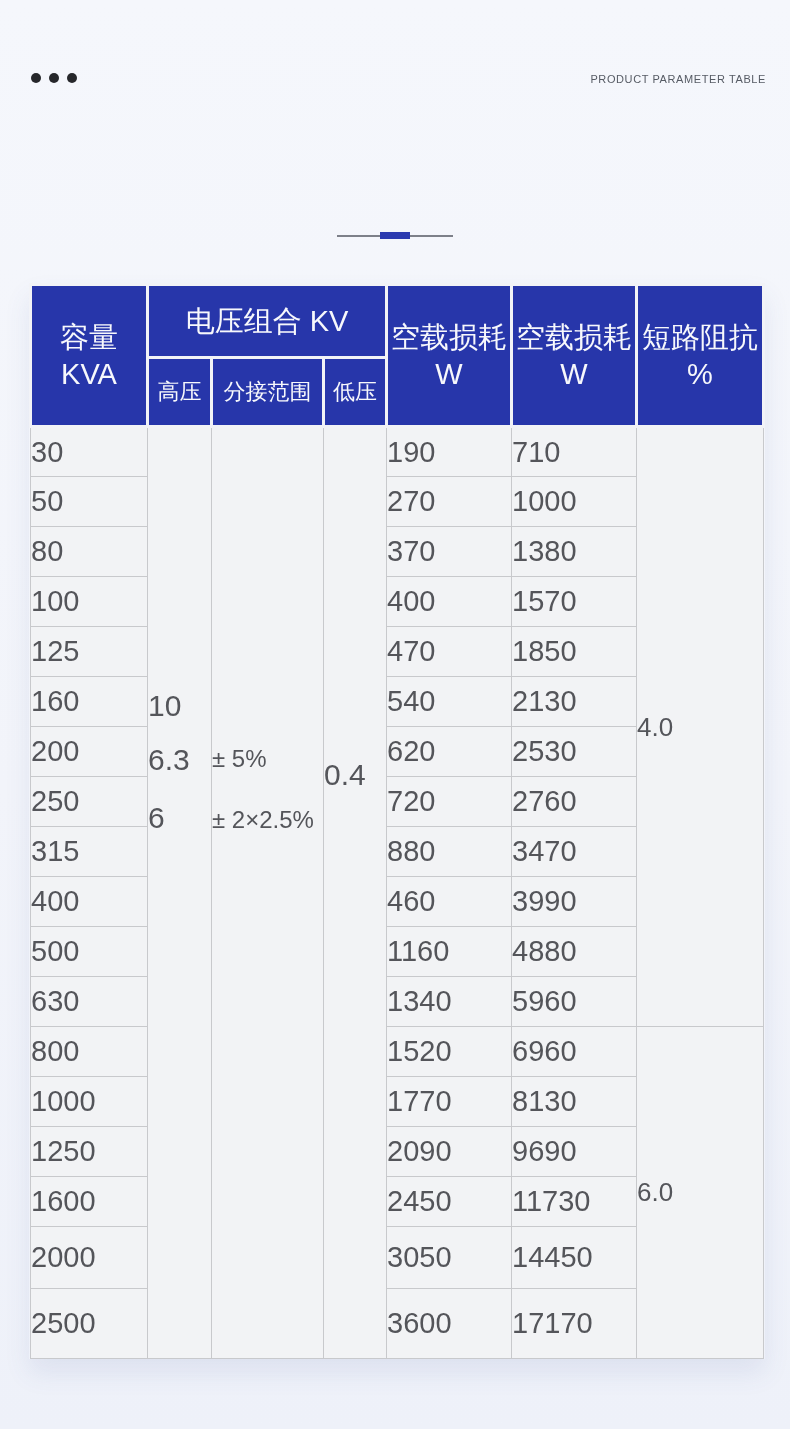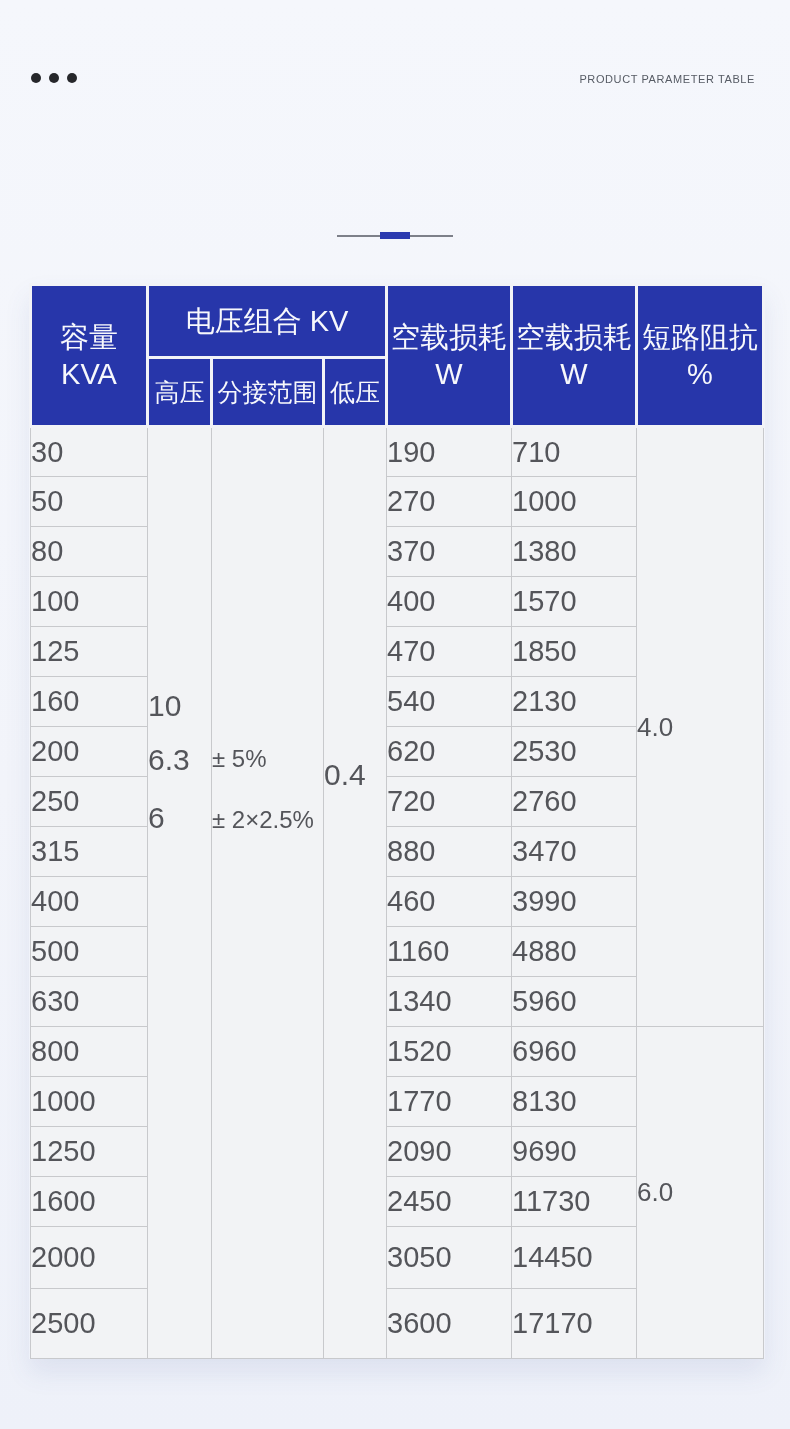--- a/index.html
+++ b/index.html
@@ -6,21 +6,21 @@
   .page {
     position:relative; width:790px; height:1429px; overflow:hidden;
     background:linear-gradient(180deg,#f5f7fc 0%,#f2f4fa 55%,#eef1f9 100%);
     font-family:"Liberation Sans",sans-serif;
   }
 
   
   .dots { position:absolute; left:31px; top:73px; display:flex; gap:8px; }
   .dot { width:10px; height:10px; border-radius:50%; background:#26272b; }
   .eyebrow {
-    position:absolute; right:35px; top:73px;
+    position:absolute; right:24px; top:73px;
     font-size:11px; letter-spacing:.6px; color:#565b64;
   }
 
   
   .title {
     position:absolute; left:0; right:0; top:114px; text-align:center;
     font-size:66px; line-height:84px; font-weight:700; color:#2e3137;
     letter-spacing:5px; -webkit-text-stroke:2.4px #2e3137;
   }
 
@@ -35,21 +35,21 @@
     border-collapse:collapse; table-layout:fixed;
     box-shadow:0 14px 24px rgba(70,90,160,.10);
   }
   .tbl th {
     background:#2736aa; color:#f7f8fc; font-weight:400;
     border:3px solid #f2f3f7; padding:0; text-align:center; vertical-align:middle;
   }
   .tbl thead tr.head-main { height:73px; }
   .tbl thead tr.head-sub  { height:69px; }
   .th-big   { font-size:29px; line-height:37px; }
-  .head-sub th { font-size:25px; }
+  .head-sub th { font-size:22px; }
 
   .tbl td {
     background:#f2f3f5; border:1px solid #c8c9cc; padding:0;
     vertical-align:middle;
     font-size:29px; color:#54555a;
   }
   .tbl tbody tr { height:50px; }
   .tbl tbody tr.row-17 { height:62px; }
   .tbl tbody tr.row-18 { height:70px; }
 

